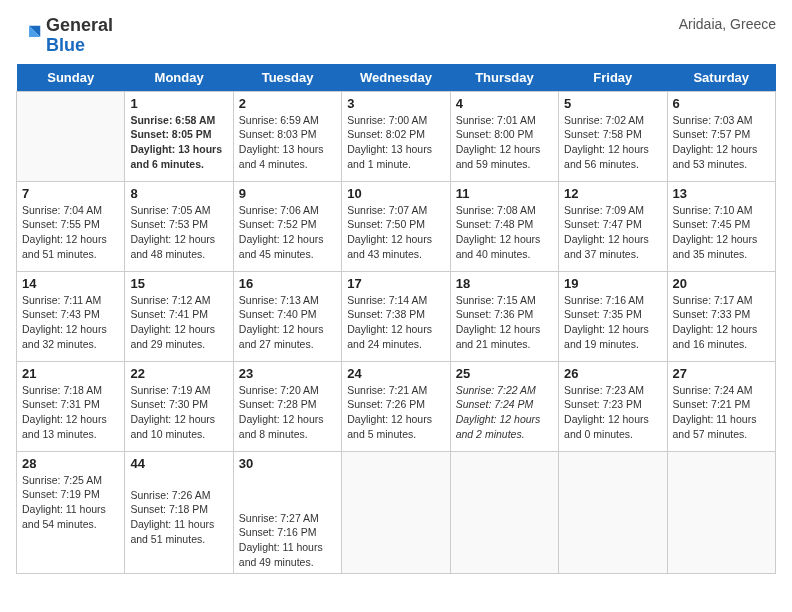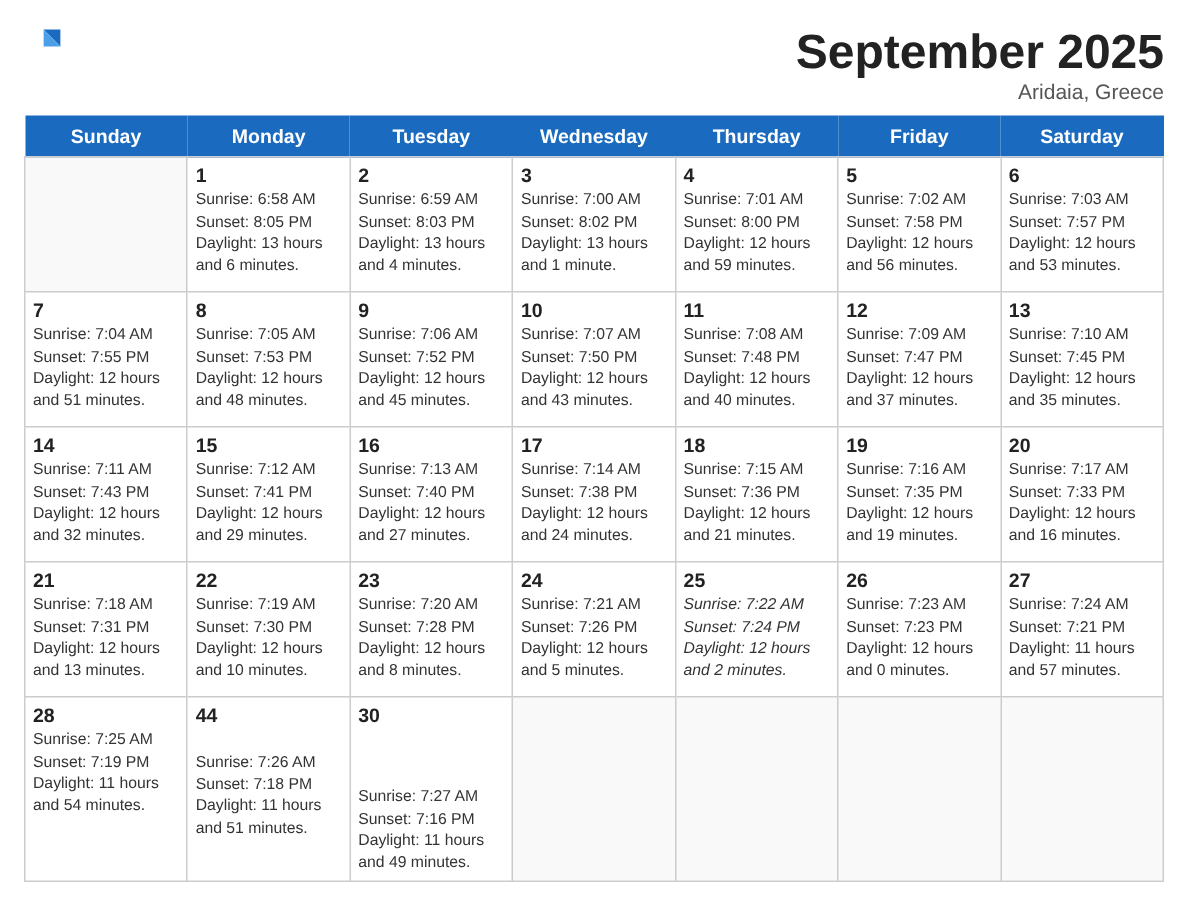--- a/index.html
+++ b/index.html
@@ -85,23 +85,28 @@
   </style>
 </head>
 <body>
 
 <div class="header">
   <div class="logo">
     <svg class="logo-icon" viewBox="0 0 30 30" xmlns="http://www.w3.org/2000/svg">
       <polygon points="14,4 26,4 26,16" fill="#1a6bbf"></polygon>
       <polygon points="14,4 26,16 14,16" fill="#4a9fe8"></polygon>
     </svg>
+    <div>
+      <div class="logo-text">
+        <span class="logo-general">General</span><br>
+        <span class="logo-blue">Blue</span>
+      </div>
+    </div>
   </div>
   <div class="title-block">
-    <div class="month-title">September 2025</div>
     <div class="location">Aridaia, Greece</div>
   </div>
 </div>
 
 <table>
   <thead>
     <tr>
     <th class="day-header">Sunday</th>
         <th class="day-header">Monday</th>
         <th class="day-header">Tuesday</th>
@@ -109,21 +114,21 @@
         <th class="day-header">Thursday</th>
         <th class="day-header">Friday</th>
         <th class="day-header">Saturday</th>
       </tr>
   </thead>
   <tbody id="calendar-body">
   <tr>
         <td class="empty-cell"></td>
         <td>
           <div class="day-num">1</div>
-          <div class="day-info" style="white-space: pre-line;">Sunrise: 6:58 AM
+          <div class="day-info" style="white-space: pre-line; font-weight: bold;">Sunrise: 6:58 AM
 Sunset: 8:05 PM
 Daylight: 13 hours
 and 6 minutes.</div>
         </td>
         <td>
           <div class="day-num">2</div>
           <div class="day-info" style="white-space: pre-line;">Sunrise: 6:59 AM
 Sunset: 8:03 PM
 Daylight: 13 hours
 and 4 minutes.</div>

